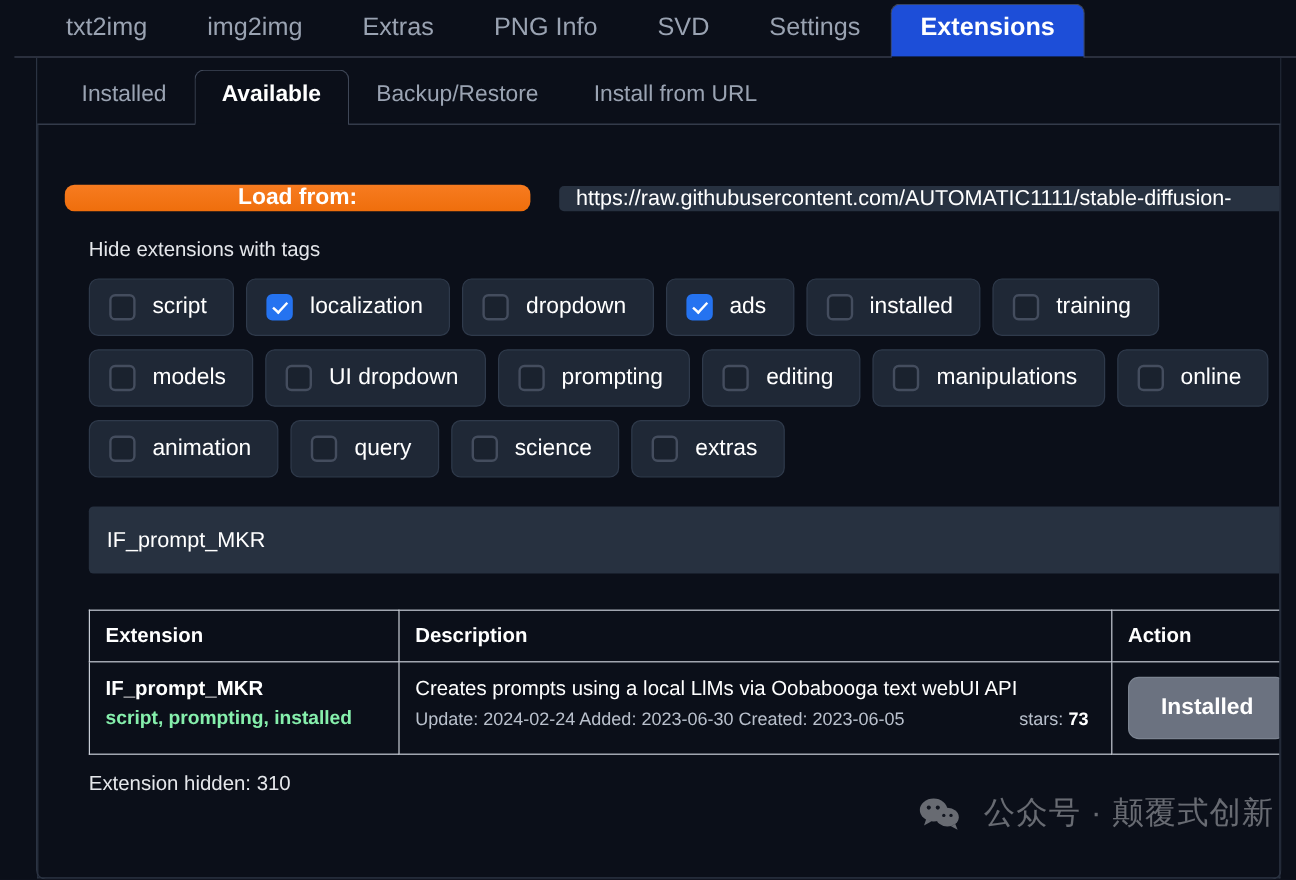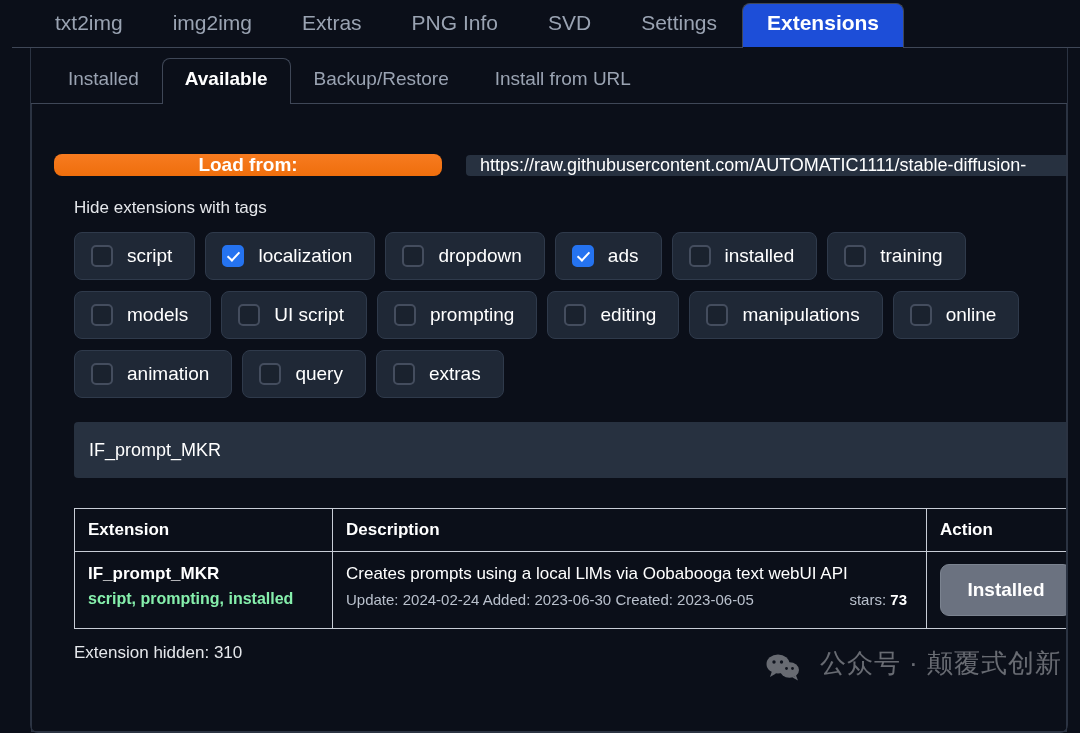--- a/index.html
+++ b/index.html
@@ -293,23 +293,23 @@
   .footer-status {
     margin: 14px 0 0 20px;
     font-size: 17px;
     color: #e5e7eb;
   }
 
   
   .watermark {
     position: absolute;
     right: 18px;
-    bottom: 52px;
-    display: flex;
-    align-items: flex-end;
+    bottom: 38px;
+    display: flex;
+    align-items: center;
     gap: 20px;
     opacity: 0.42;
     pointer-events: none;
     z-index: 30;
   }
   .wm-text {
     font-size: 26px;
     color: #e8eaee;
     letter-spacing: 1px;
     white-space: nowrap;
@@ -377,21 +377,21 @@
           </div>
         </div>
 
         <div class="tagrow">
           <div class="tag">
             <span class="box"></span>
             <span class="tlabel">models</span>
           </div>
           <div class="tag">
             <span class="box"></span>
-            <span class="tlabel">UI script</span>
+            <span class="tlabel">UI dropdown</span>
           </div>
           <div class="tag">
             <span class="box"></span>
             <span class="tlabel">prompting</span>
           </div>
           <div class="tag">
             <span class="box"></span>
             <span class="tlabel">editing</span>
           </div>
           <div class="tag">
@@ -405,20 +405,24 @@
         </div>
 
         <div class="tagrow">
           <div class="tag">
             <span class="box"></span>
             <span class="tlabel">animation</span>
           </div>
           <div class="tag">
             <span class="box"></span>
             <span class="tlabel">query</span>
+          </div>
+          <div class="tag">
+            <span class="box"></span>
+            <span class="tlabel">science</span>
           </div>
           <div class="tag">
             <span class="box"></span>
             <span class="tlabel">extras</span>
           </div>
         </div>
 
       </div>
 
       <div class="search-field" placeholder="">IF_prompt_MKR</div>

